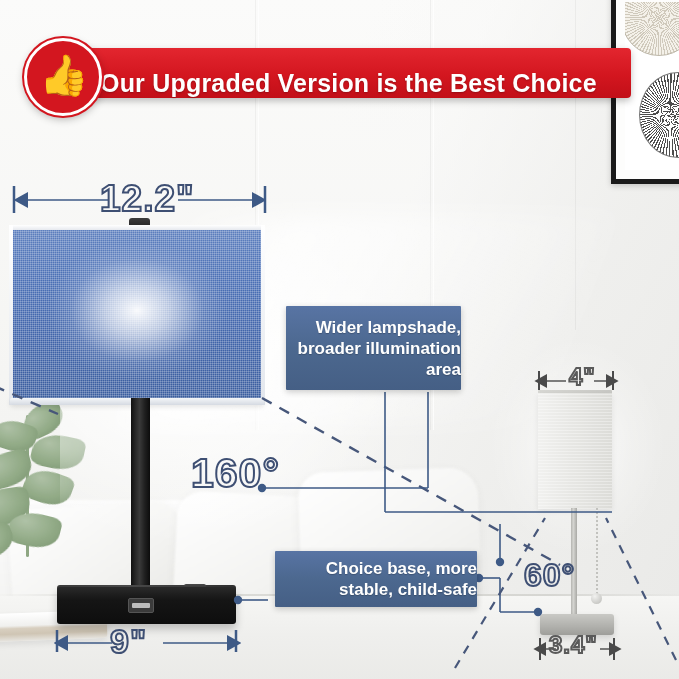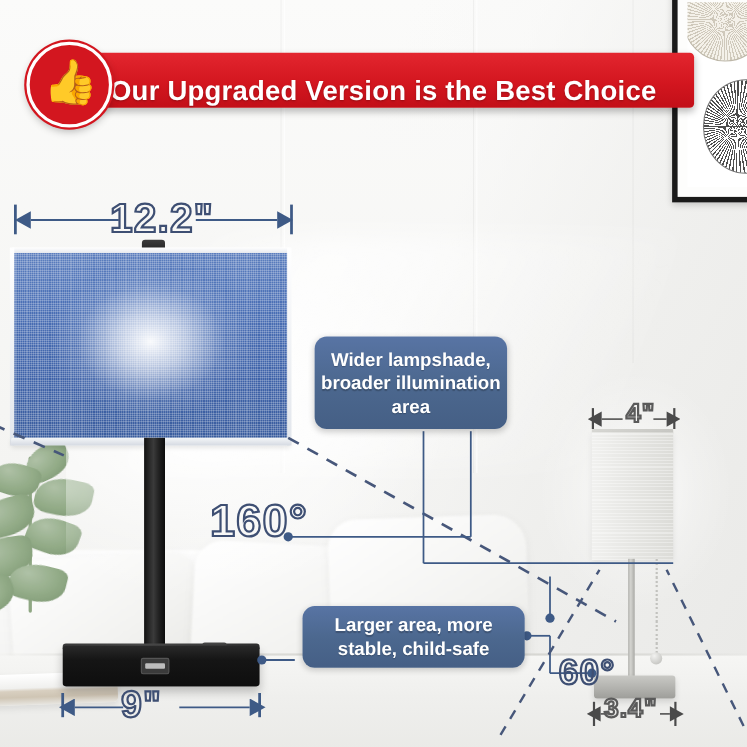--- a/index.html
+++ b/index.html
@@ -262,24 +262,24 @@
     transform:translate(1px,-2px);
   }
 
   
   .ann{position:absolute;left:0;top:0;width:679px;height:679px;pointer-events:none;}
 
   
   .callout{
     position:absolute;
     background:linear-gradient(180deg,#5874a4 0%,#4c688f 50%,#455f85 100%);
-    border-radius:11px;
+    border-radius:1px;
     color:#fff;
     font-weight:bold;
-    text-align:center;
+    text-align:right;
     display:flex;align-items:center;justify-content:center;
     box-shadow:0 2px 6px rgba(0,0,0,.20);
     text-shadow:0 1px 1px rgba(0,0,0,.22);
   }
   .callout-1{
     left:286px;top:306px;width:175px;height:84px;
     font-size:17px;line-height:21px;
   }
   .callout-2{
     left:275px;top:551px;width:202px;height:56px;
@@ -294,21 +294,21 @@
     -webkit-text-stroke:2px #3e4f73;
     letter-spacing:1px;
     white-space:nowrap;
   }
   .measure.light{-webkit-text-stroke:2px #5a5a5a;}
 
   .m-122{left:100px;top:178px;font-size:37px;}
   .m-160{left:191px;top:450px;font-size:41px;}
   .m-9{left:110px;top:622px;font-size:34px;}
   .m-4{left:569px;top:363px;font-size:24px;}
-  .m-60{left:508px;top:557px;font-size:32px;margin-top:36px;}
+  .m-60{left:524px;top:557px;font-size:32px;}
   .m-34{left:549px;top:631px;font-size:24px;}
 </style>
 </head>
 <body>
 
 <div class="stage">
 
   <div class="wall"></div>
   <div class="wall-panel" style="left:255px"></div>
   <div class="wall-panel b" style="left:258px"></div>
@@ -447,21 +447,21 @@
   </svg>
 
   <div class="measure m-122">12.2"</div>
   <div class="measure m-160">160°</div>
   <div class="measure m-9">9"</div>
   <div class="measure light m-4">4"</div>
   <div class="measure m-60">60°</div>
   <div class="measure light m-34">3.4"</div>
 
   <div class="callout callout-1">Wider lampshade, broader illumination area</div>
-  <div class="callout callout-2">Larger area, more stable, child-safe</div>
+  <div class="callout callout-2">Choice base, more stable, child-safe</div>
 
   <div class="banner">
     <div class="banner-text">Our Upgraded Version is the Best Choice</div>
   </div>
   <div class="thumb-badge">
     <div class="thumb-glyph">👍</div>
   </div>
 
 </div>
 

